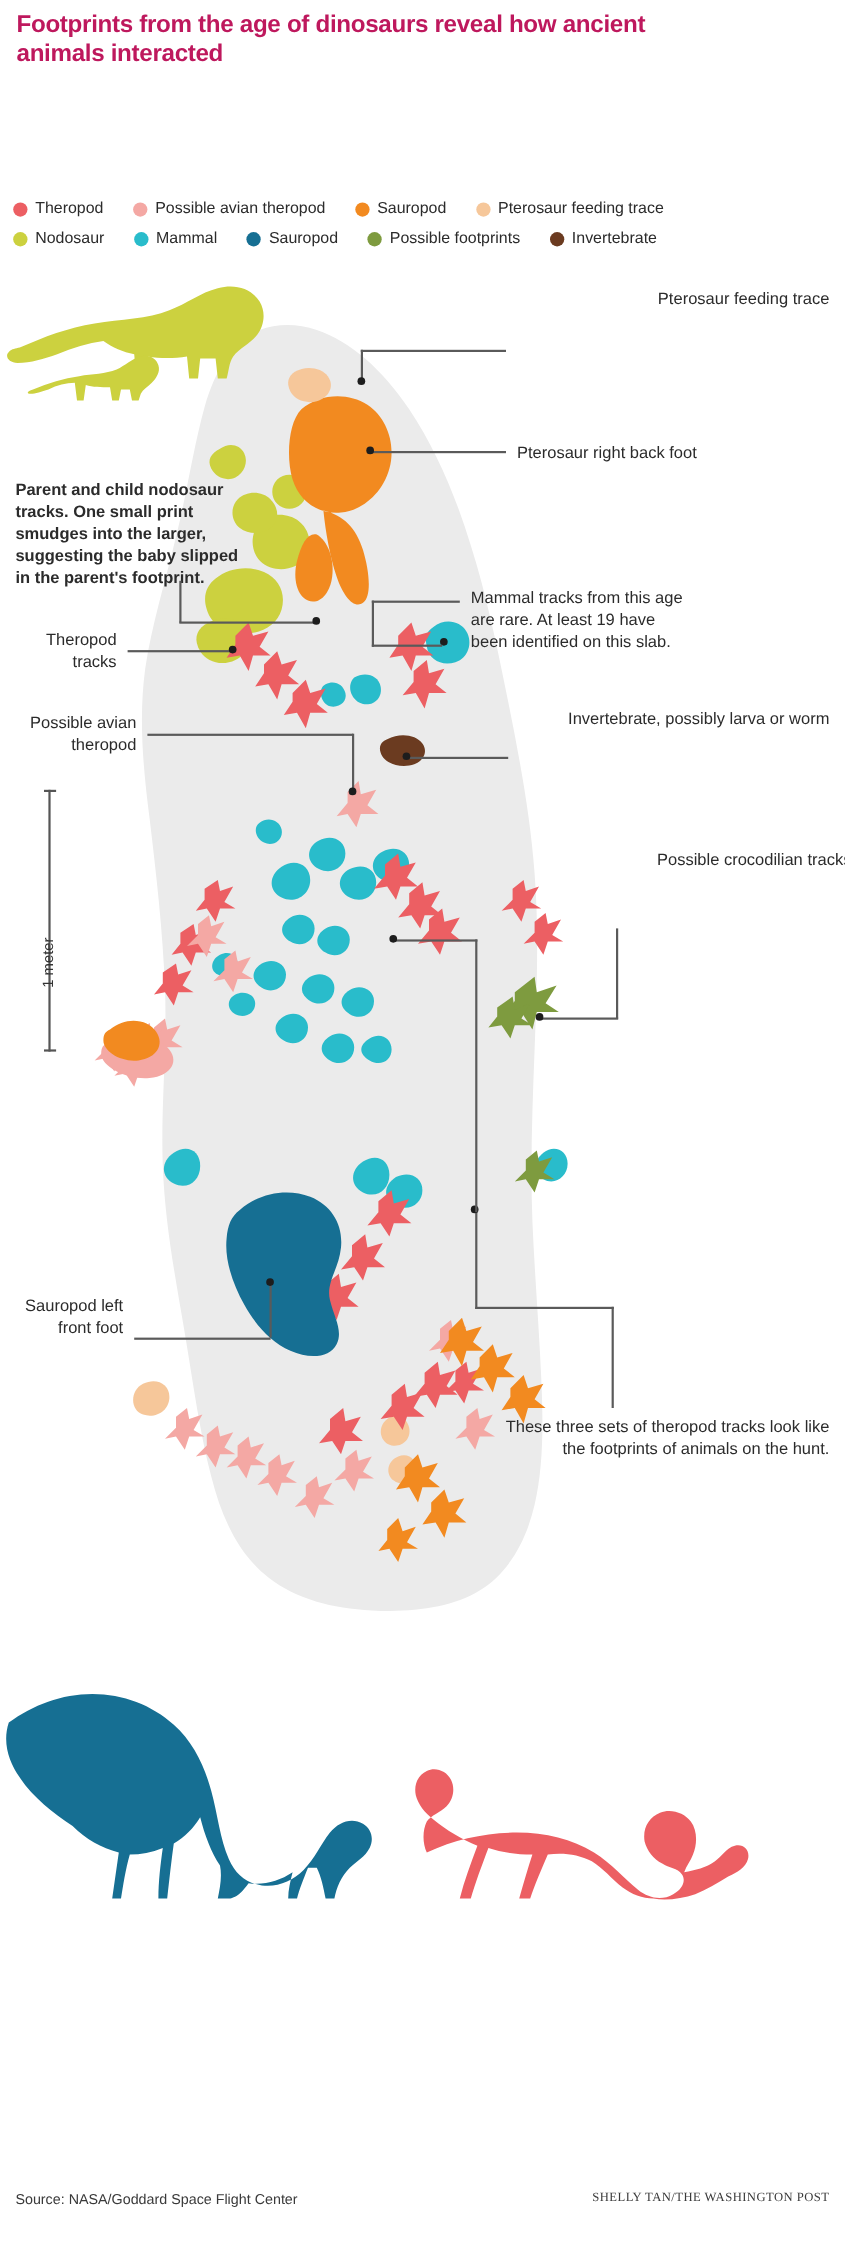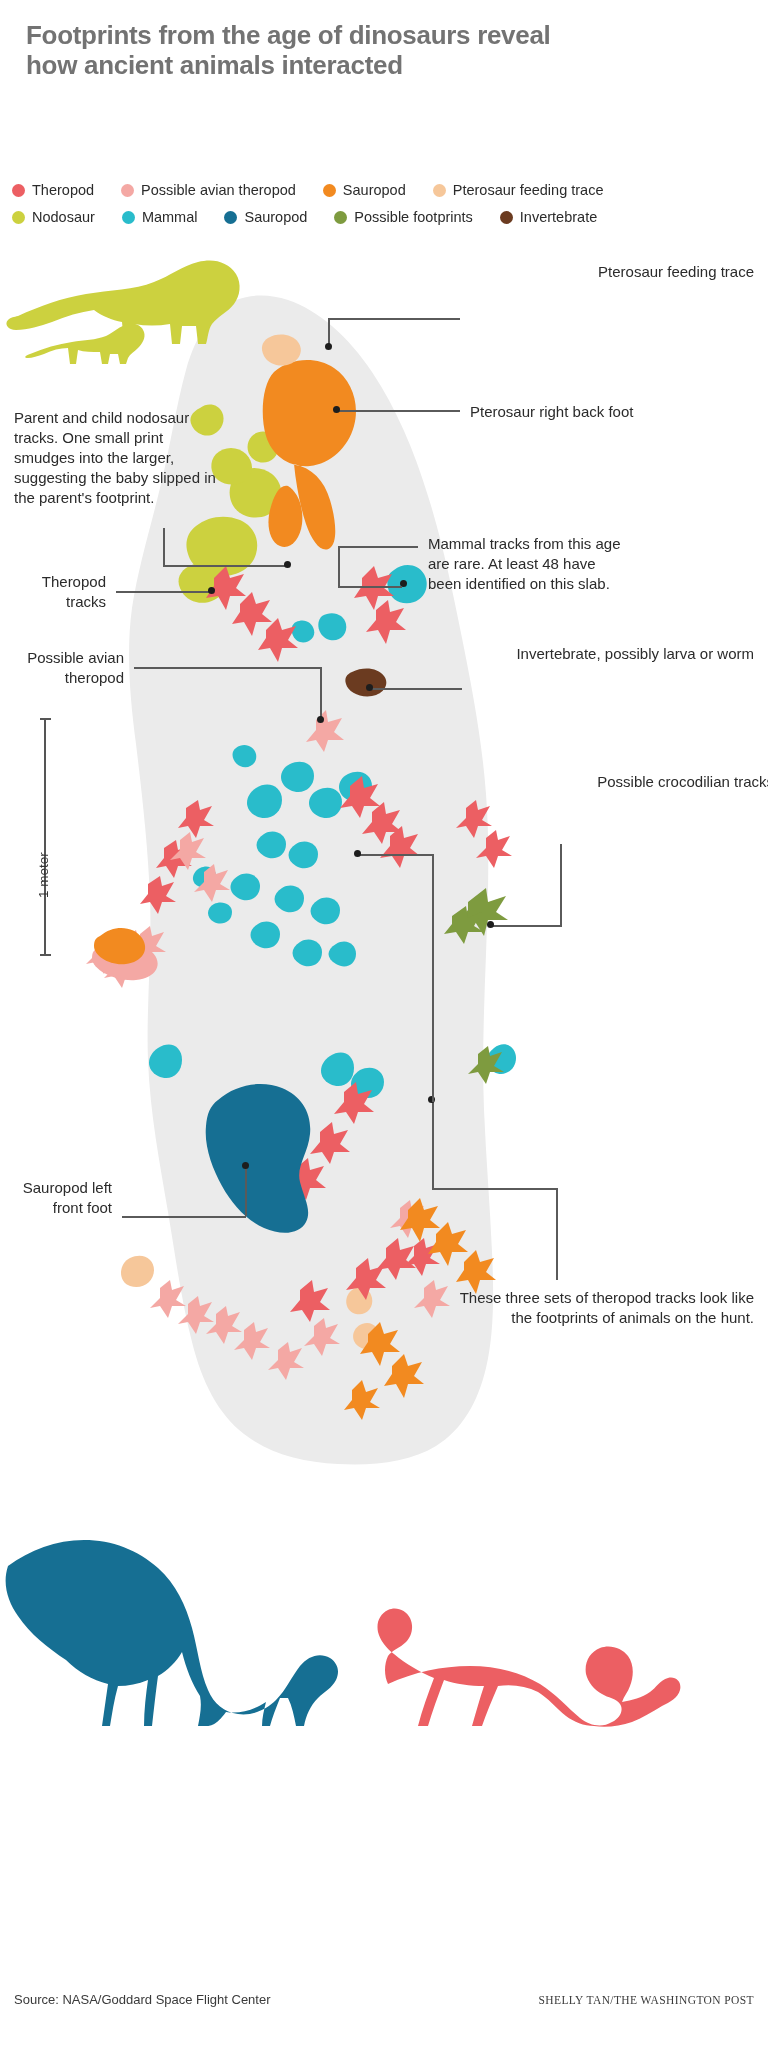--- a/index.html
+++ b/index.html
@@ -7,22 +7,22 @@
     width:768px;height:2048px;position:relative;overflow:hidden;
     font-family:"Liberation Sans","DejaVu Sans",sans-serif;
     color:#1a1a1a;
     -webkit-font-smoothing:antialiased;
   }
   .wrap{position:relative;width:768px;height:2048px;}
 
   
   .hd{position:absolute;left:14px;top:8px;width:586px;}
   .hd h1{
-    margin:12px;font-size:26px;line-height:1.16;font-weight:bold;
-    letter-spacing:-0.3px;color:#737373;
+    margin:1px;font-size:22px;line-height:1.16;font-weight:bold;
+    letter-spacing:-0.3px;color:#be185d;
   }
   .hd .dek{
     margin:14px 0 0 0;font-size:15.5px;line-height:1.42;color:#3b3b3b;
     font-weight:normal;max-width:568px;
   }
 
   
   .legend{position:absolute;left:12px;top:182px;width:744px;}
   .legend-row{display:flex;flex-wrap:nowrap;align-items:center;margin-bottom:11px;}
   .lg{display:flex;align-items:center;margin-right:27px;white-space:nowrap;}
@@ -48,21 +48,21 @@
   .scale{position:absolute;}
   .scale .bar{position:absolute;left:0;top:0;width:1.6px;height:238px;background:#555;}
   .scale .cap{position:absolute;left:-4px;width:11px;height:1.6px;background:#555;}
   .scale-lab{
     position:absolute;font-size:13.5px;color:#333;
     transform:rotate(-90deg);transform-origin:left top;white-space:nowrap;
   }
 
   
   .foot{position:absolute;left:14px;top:1992px;width:740px;
-        display:flex;justify-content:space-between;align-items:center;}
+        display:flex;justify-content:space-between;align-items:flex-start;}
   .src{font-size:13px;color:#3a3a3a;}
   .cred{font-size:11.5px;color:#3a3a3a;letter-spacing:.4px;
         font-family:"Liberation Serif","DejaVu Serif",serif;font-variant:small-caps;}
 
   svg{display:block;overflow:visible;}
 </style>
 </head>
 <body>
 
 <div class="wrap">
@@ -372,21 +372,21 @@
       </g>
     </svg>
 
     <div class="scale" style="left:44px;top:470px;">
       <div class="bar"></div>
       <div class="cap" style="top:0;"></div>
       <div class="cap" style="top:236px;"></div>
     </div>
     <div class="scale-lab" style="left:36px;top:650px;">1 meter</div>
 
-    <div class="anno l" style="left:14px;top:160px;width:210px;">Parent and child nodosaur tracks. One small print smudges into the larger, suggesting the baby slipped in the parent's footprint.</div>
+    <div class="anno l" style="left:14px;top:188px;width:210px;font-weight:bold;">Parent and child nodosaur tracks. One small print smudges into the larger, suggesting the baby slipped in the parent's footprint.</div>
     <div class="ln v" style="left:163px;top:280px;height:38px;"></div>
     <div class="ln h" style="left:163px;top:317px;width:125px;"></div>
     <div class="dotm" style="left:284px;top:313px;"></div>
 
     <div class="anno r" style="left:0px;top:324px;width:106px;">Theropod tracks</div>
     <div class="ln h" style="left:116px;top:343px;width:95px;"></div>
     <div class="dotm" style="left:208px;top:339px;"></div>
 
     <div class="anno r" style="left:0px;top:400px;width:124px;">Possible avian theropod</div>
     <div class="ln h" style="left:134px;top:419px;width:187px;"></div>
@@ -395,21 +395,21 @@
 
     <div class="anno r" style="left:470px;top:14px;width:284px;">Pterosaur feeding trace</div>
     <div class="ln h" style="left:328px;top:70px;width:132px;"></div>
     <div class="ln v" style="left:328px;top:70px;height:28px;"></div>
     <div class="dotm" style="left:325px;top:95px;"></div>
 
     <div class="anno l" style="left:470px;top:154px;width:190px;">Pterosaur right back foot</div>
     <div class="ln h" style="left:338px;top:162px;width:122px;"></div>
     <div class="dotm" style="left:333px;top:158px;"></div>
 
-    <div class="anno l" style="left:428px;top:286px;width:200px;">Mammal tracks from this age are rare. At least 48 have been identified on this slab.</div>
+    <div class="anno l" style="left:428px;top:286px;width:200px;">Mammal tracks from this age are rare. At least 19 have been identified on this slab.</div>
     <div class="ln h" style="left:338px;top:298px;width:80px;"></div>
     <div class="ln v" style="left:338px;top:298px;height:42px;"></div>
     <div class="dotm" style="left:400px;top:332px;"></div>
     <div class="ln h" style="left:338px;top:338px;width:64px;"></div>
 
     <div class="anno r" style="left:470px;top:396px;width:284px;">Invertebrate, possibly larva or worm</div>
     <div class="ln h" style="left:372px;top:440px;width:90px;"></div>
     <div class="dotm" style="left:366px;top:436px;"></div>
 
     <div class="anno r" style="left:520px;top:524px;width:254px;">Possible crocodilian tracks</div>

